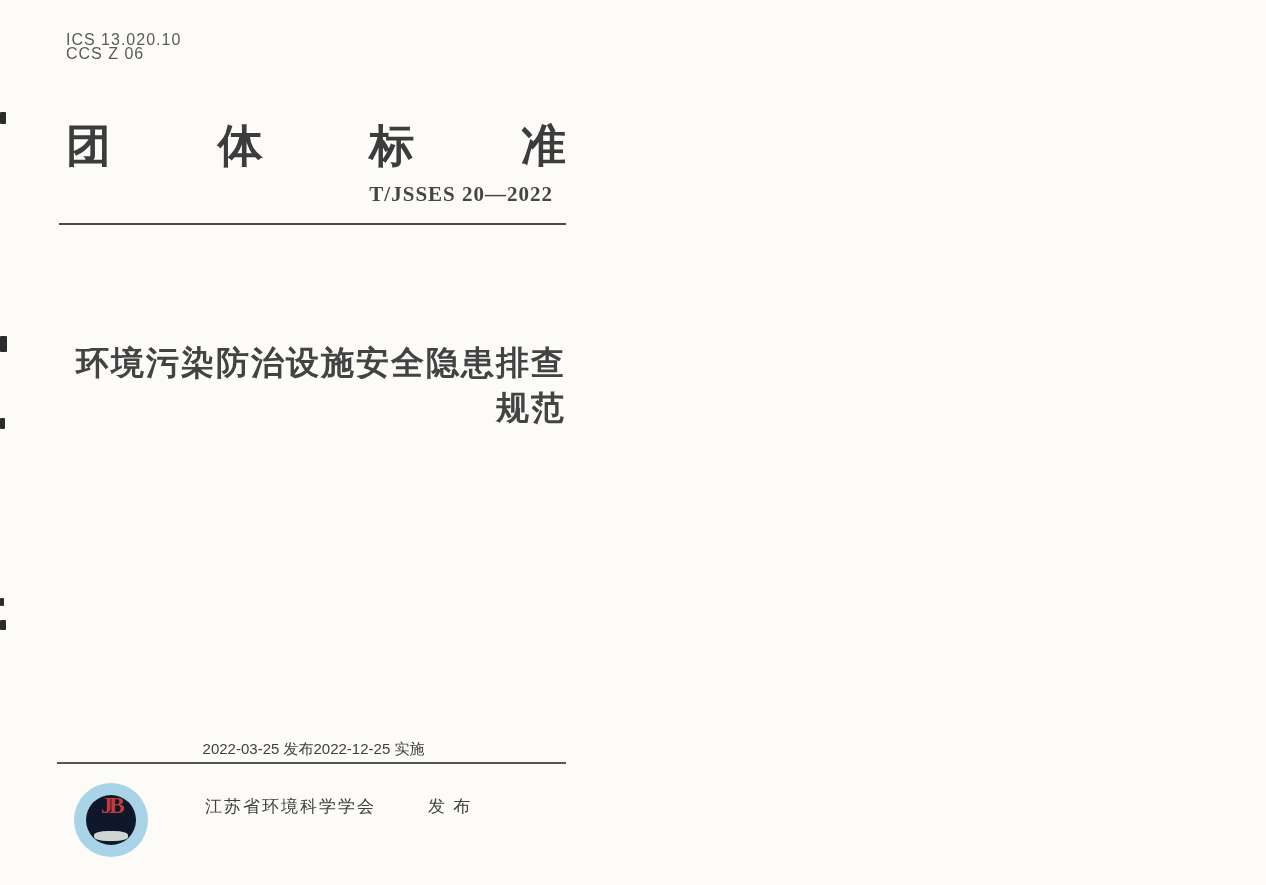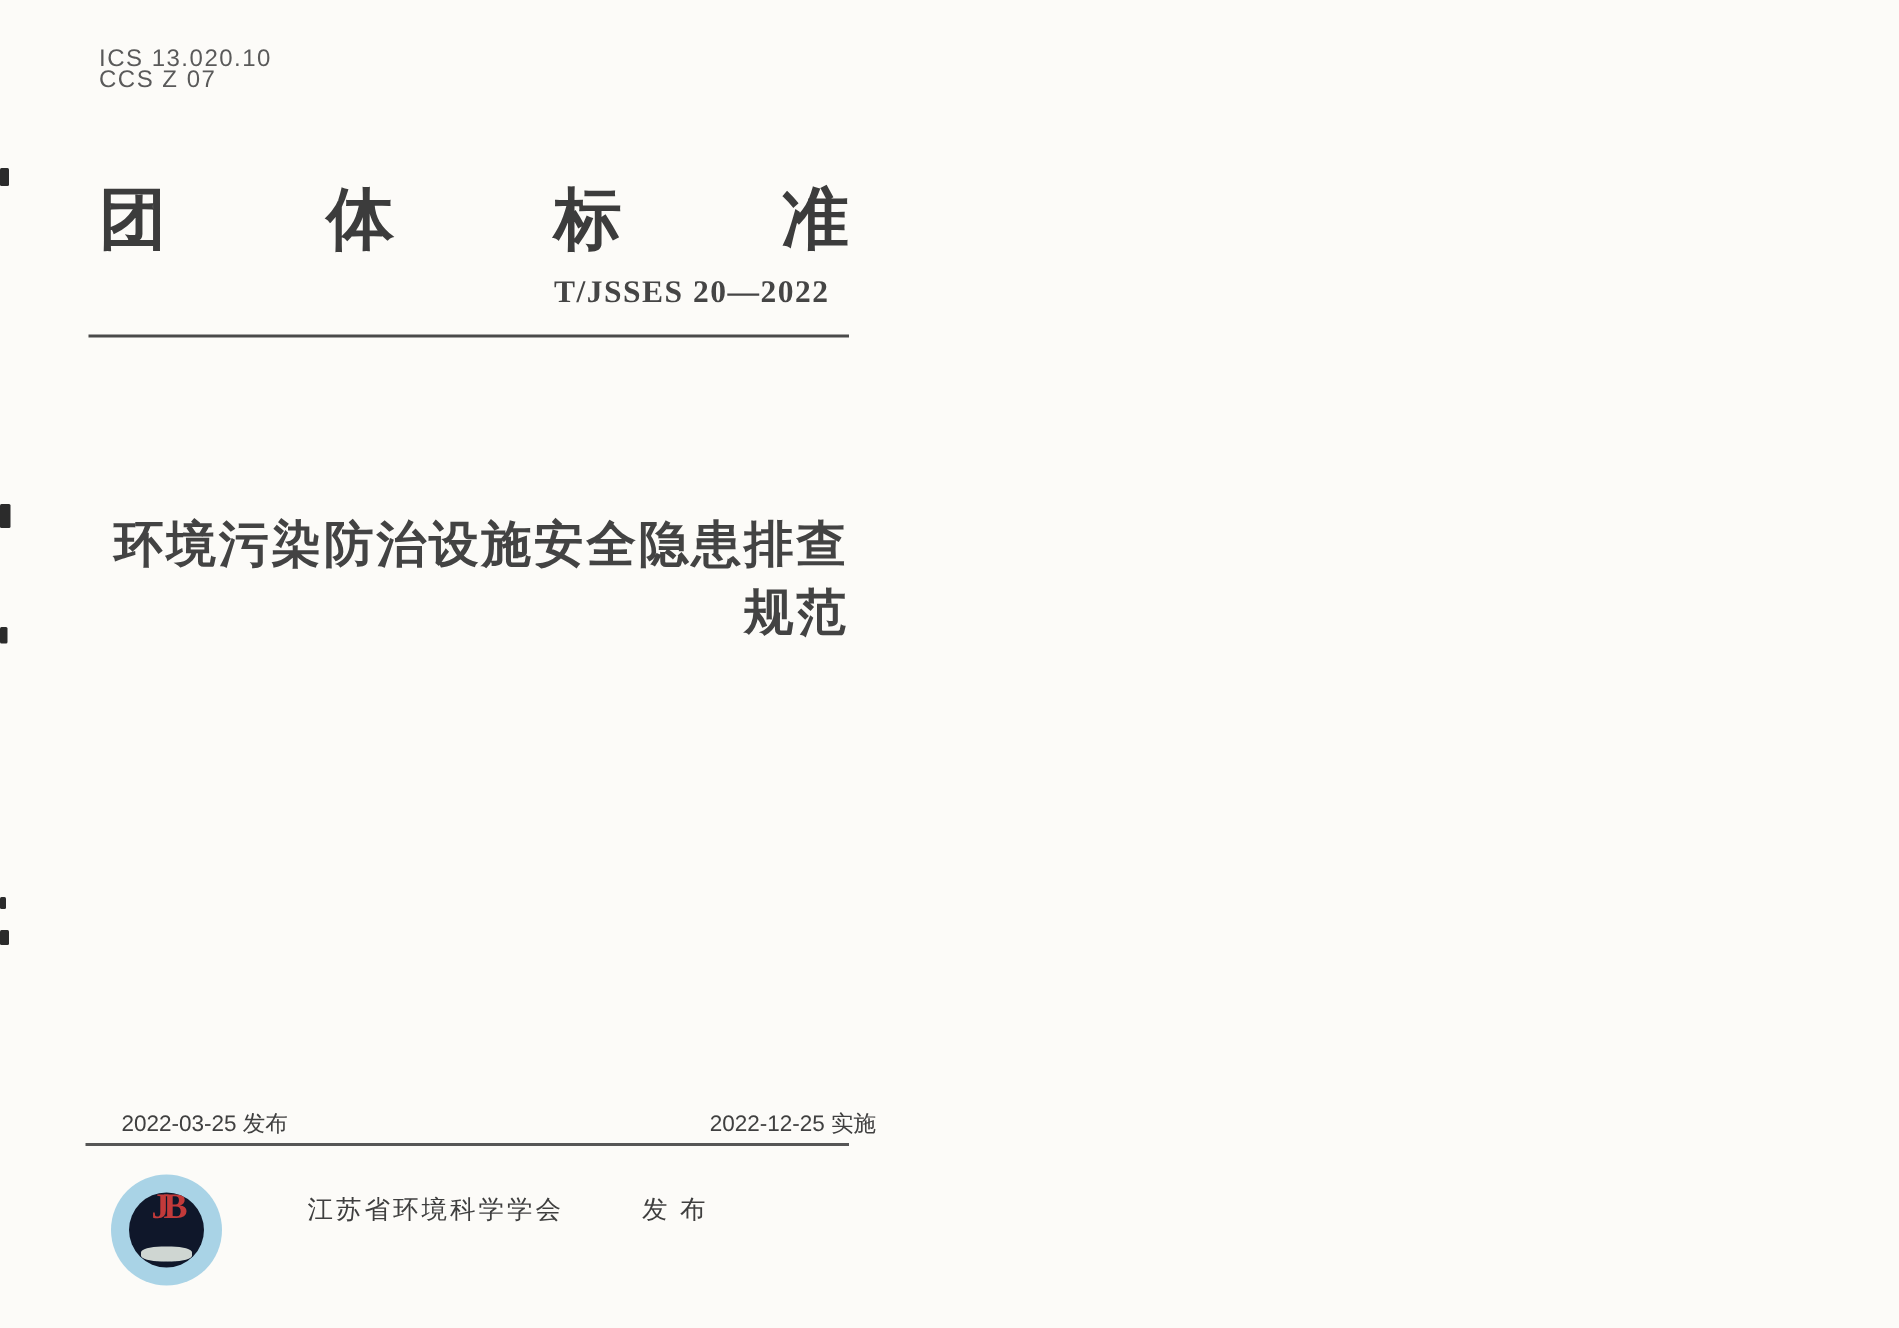--- a/index.html
+++ b/index.html
@@ -41,24 +41,23 @@
     text-align: right; font-size: 33px; font-weight: bold;
     letter-spacing: 2px; color: #434343;
   }
   .title-en {
     position: absolute; left: 48px; top: 398px; width: 528px;
     text-align: center; font-size: 14.5px; font-weight: bold;
     line-height: 21px; color: #4a4a4a;
   }
   .dates-row {
     position: absolute; left: 62px; top: 740px; width: 503px;
-    display: flex; justify-content: space-between;
+    display: flex; justify-content: center;
     font-size: 15px; color: #404040;
     font-family: "Liberation Sans", "DejaVu Sans", sans-serif;
-    margin-left: 19px;
   }
   .rule-bottom {
     position: absolute; left: 57px; top: 762px; width: 509px; height: 2px;
     background: #565656;
   }
   .publisher-row {
     position: absolute; left: 205px; top: 795px;
     display: flex; gap: 52px; align-items: baseline;
     font-size: 17px; letter-spacing: 2px; color: #3f3f3f;
   }
@@ -98,21 +97,21 @@
 <div class="artifact" style="left:0; top:112px; width:6px; height:12px;"></div>
 <div class="artifact" style="left:0; top:336px; width:7px; height:16px;"></div>
 <div class="artifact" style="left:0; top:418px; width:5px; height:11px;"></div>
 <div class="artifact" style="left:0; top:598px; width:4px; height:8px;"></div>
 <div class="artifact" style="left:0; top:620px; width:6px; height:10px;"></div>
 
 <div class="page" id="left-page">
 
   <div class="ics-block">
     <div>ICS 13.020.10</div>
-    <div>CCS Z 07</div>
+    <div>CCS Z 06</div>
   </div>
 
   <div class="banner">
     <span>团</span>
     <span>体</span>
     <span>标</span>
     <span>准</span>
   </div>
 
   <div class="std-no-left">T/JSSES 20—2022</div>

